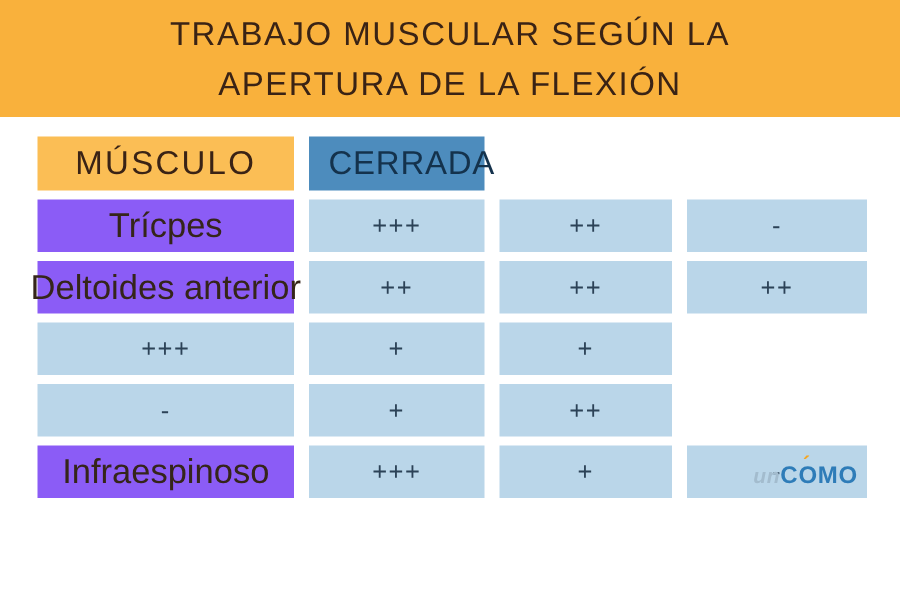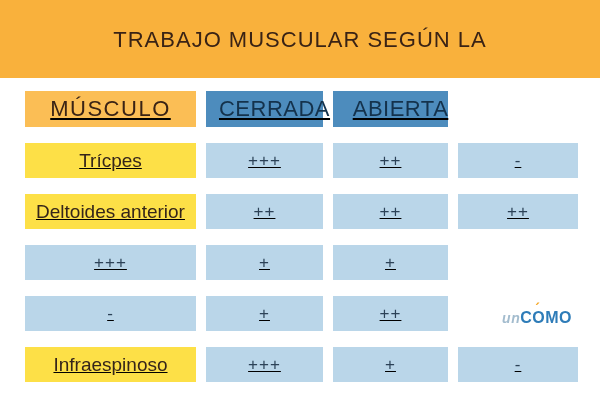--- a/index.html
+++ b/index.html
@@ -37,22 +37,21 @@
   
   .table {
     position: absolute;
     top: 91px;
     left: 25px;
   }
   .row {
     display: grid;
     grid-template-columns: 171px 117px 115px 120px;
     column-gap: 10px;
-    margin-bottom: 16px;
-    text-decoration: underline;
+    margin-bottom: 6px;
   }
   .cell {
     height: 35px;
     display: flex;
     align-items: center;
     justify-content: center;
     white-space: nowrap;
   }
   .row.header .cell { height: 36px; }
   .head-muscle {
@@ -62,23 +61,23 @@
     letter-spacing: 1.5px;
   }
   .head-blue {
     background: #4D8CBD;
     color: #14324C;
     font-size: 22px;
     letter-spacing: 0.5px;
     padding-left: 20px;
   }
   .label {
-    background: #fde047;
+    background: #8b5cf6;
     color: #35251A;
-    font-size: 19px;
+    font-size: 23px;
   }
   .val {
     background: #BAD6E9;
     color: #2C4257;
     font-size: 17px;
     letter-spacing: 1px;
   }
   
   .logo {
     position: absolute;
@@ -110,28 +109,28 @@
     font-weight: bold;
   }
 </style>
 </head>
 <body>
 
 <div class="canvas">
 
   <header class="band">
     <div class="title-line">TRABAJO MUSCULAR SEGÚN LA</div>
+    <div class="title-line">APERTURA DE LA FLEXIÓN</div>
   </header>
 
   <div class="table">
 
     <div class="row header">
       <div class="cell head-muscle">MÚSCULO</div>
       <div class="cell head-blue">CERRADA</div>
-      <div class="cell head-blue">ABIERTA</div>
     </div>
 
     <div class="row">
       <div class="cell label">Trícpes</div>
       <div class="cell val">+++</div>
       <div class="cell val">++</div>
       <div class="cell val">-</div>
     </div>
 
     <div class="row">

